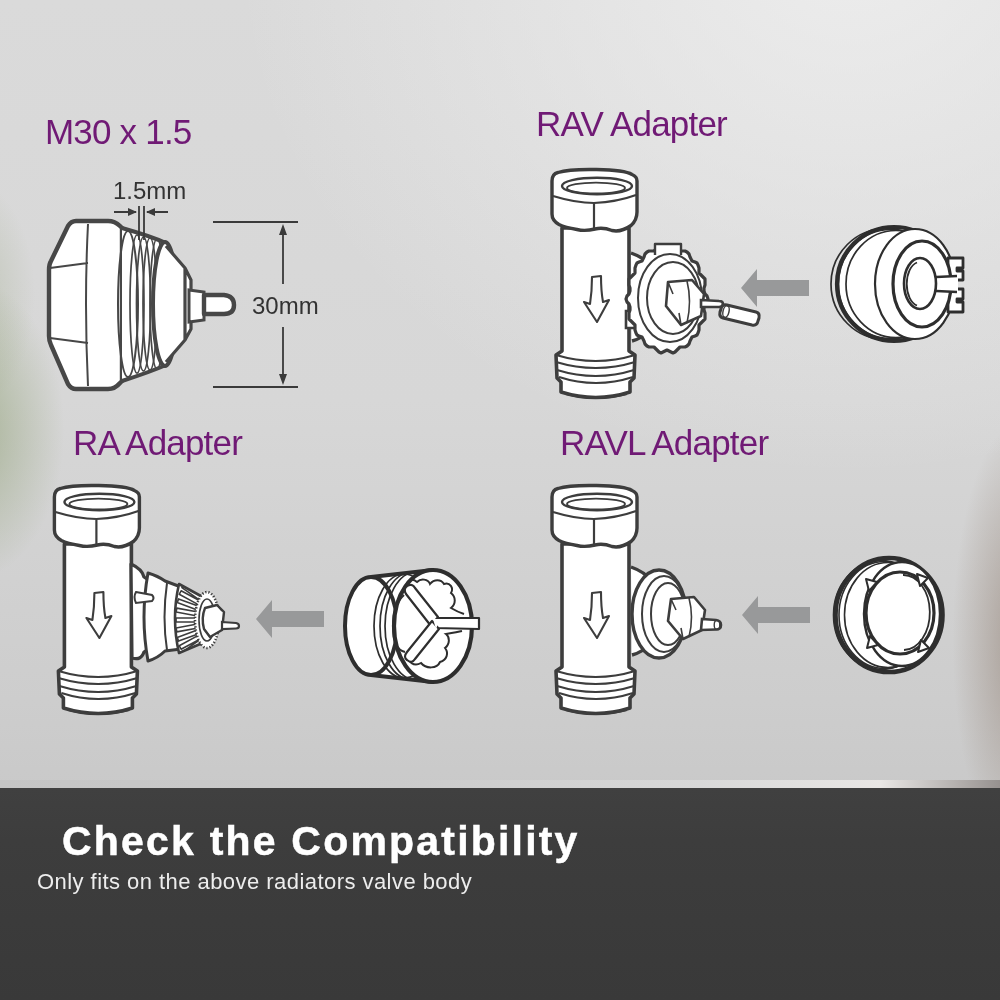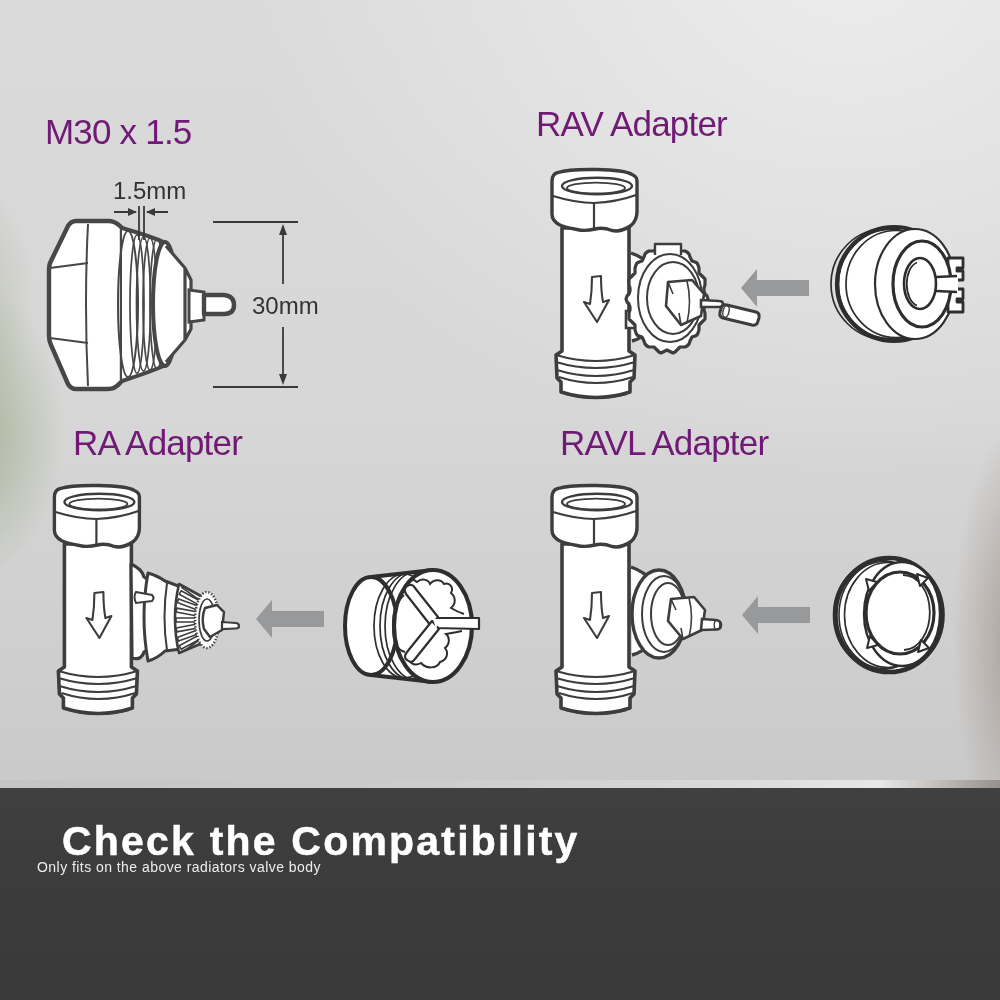--- a/index.html
+++ b/index.html
@@ -11,21 +11,21 @@
 radial-gradient(ellipse 90px 290px at 1020px 640px, rgba(143,125,112,0.62), rgba(143,125,112,0) 75%),
 radial-gradient(ellipse 820px 700px at 85% -5%, rgba(241,241,241,0.8), rgba(241,241,241,0) 75%),
 radial-gradient(ellipse 500px 300px at -5% 103%, rgba(120,120,120,0.18), rgba(120,120,120,0) 70%),
 linear-gradient(180deg,#dadada 0%,#d7d7d7 40%,#cdcdcd 70%,#c7c7c7 84%,#c9c9c9 100%);}
 .h{position:absolute;color:#701a75;font-size:35px;letter-spacing:-0.8px;white-space:nowrap;}
 #strip{position:absolute;left:0;top:780px;width:1000px;height:8px;
 background:linear-gradient(90deg,#c5c5c5 0%,#cbcbcb 40%,#d8d8d8 70%,#e9e7e5 88%,#96918f 100%);}
 #band{position:absolute;left:0;top:788px;width:1000px;height:212px;
 background:linear-gradient(180deg,#404040 0%,#3d3d3d 25%,#393939 100%);}
 #band .t1{position:absolute;left:36px;top:30px;color:#fff;font-weight:bold;font-size:41px;letter-spacing:2.2px;white-space:nowrap;margin-left:26px;-webkit-text-stroke:0.5px #fff;}
-#band .t2{position:absolute;left:37px;top:71px;color:#ededed;font-size:14px;letter-spacing:0.45px;white-space:nowrap;}
+#band .t2{position:absolute;left:37px;top:81px;color:#ededed;font-size:22px;letter-spacing:0.45px;white-space:nowrap;}
 svg{position:absolute;left:0;top:0;}
 svg text{font-family:"Liberation Sans",sans-serif;fill:#333;}
 </style>
 </head>
 <body>
 <div id="bg"></div>
 <div class="h" style="left:45px;top:112px;">M30 x 1.5</div>
 <div class="h" style="left:536px;top:104px;">RAV Adapter</div>
 <div class="h" style="left:45px;top:423px;margin-left:28px;">RA Adapter</div>
 <div class="h" style="left:536px;top:423px;margin-left:24px;">RAVL Adapter</div>

